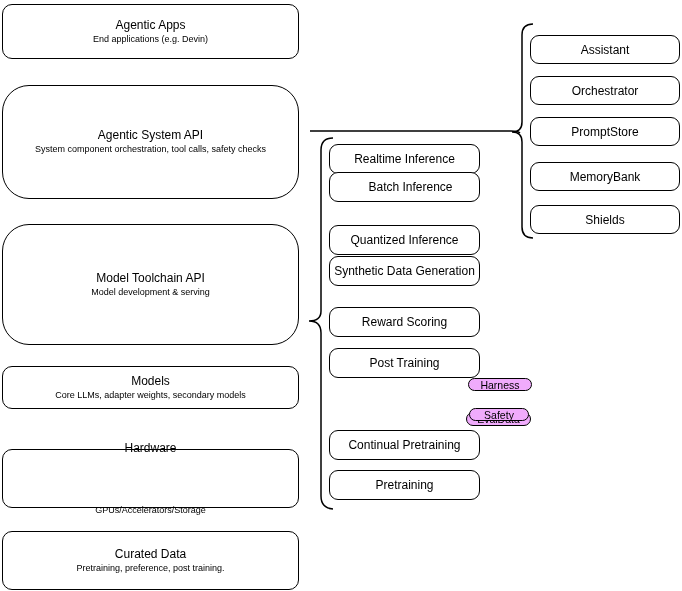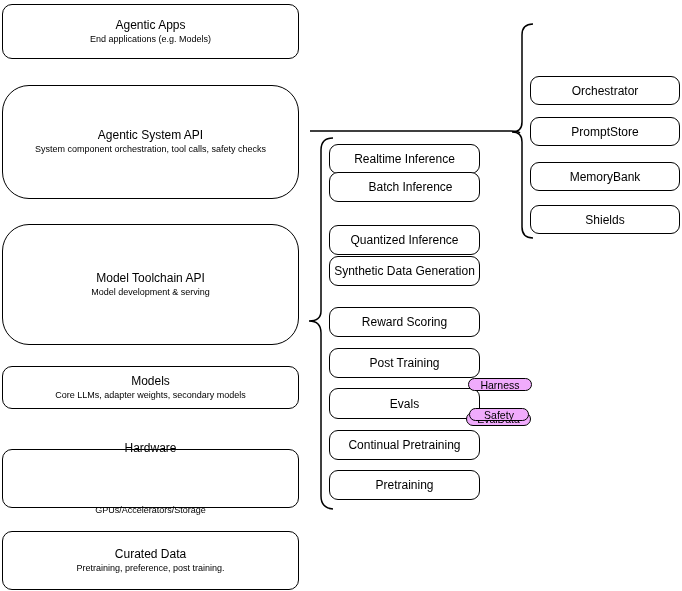--- a/index.html
+++ b/index.html
@@ -47,21 +47,21 @@
 <div class="canvas">
 
   <svg class="lines" width="682" height="591" viewBox="0 0 682 591">
     <path d="M310 131 L511 131 Q518 131 520 133" fill="none" stroke="#000" stroke-width="1.5"></path>
     <path d="M533 24 Q522 24 522 35 L522 122 Q522 132 512 132 Q522 132 522 142 L522 227 Q522 238 533 238" fill="none" stroke="#000" stroke-width="1.5"></path>
     <path d="M333 138 Q321 138 321 150 L321 311 Q321 321 309 321 Q321 321 321 333 L321 496 Q321 508 333 509" fill="none" stroke="#000" stroke-width="1.5"></path>
   </svg>
 
   <div class="node lbox" style="top:4px;height:55px;">
     <div class="title">Agentic Apps</div>
-    <div class="subtitle">End applications (e.g. Models)</div>
+    <div class="subtitle">End applications (e.g. Devin)</div>
   </div>
 
   <div class="node lbox big" style="top:85px;height:114px;">
     <div class="title">Agentic System API</div>
     <div class="subtitle">System component orchestration, tool calls, safety checks</div>
   </div>
 
   <div class="node lbox big" style="top:224px;height:121px;">
     <div class="title">Model Toolchain API</div>
     <div class="subtitle">Model development &amp; serving</div>
@@ -93,40 +93,40 @@
   </div>
   <div class="node mbox" style="top:256px;">
     <span>Synthetic Data Generation</span>
   </div>
   <div class="node mbox" style="top:307px;">
     <span>Reward Scoring</span>
   </div>
   <div class="node mbox" style="top:348px;">
     <span>Post Training</span>
   </div>
-  <div class="node mbox" style="top:388px;height:31px;">
-    <span>Evals</span>
-  </div>
   <div class="node mbox" style="top:430px;">
     <span>Continual Pretraining</span>
   </div>
   <div class="node mbox" style="top:470px;">
     <span>Pretraining</span>
   </div>
 
   <div class="pill" style="left:468px;top:378px;width:64px;height:13px;">
     <span>Harness</span>
   </div>
   <div class="pill" style="left:466px;top:412px;width:65px;height:14px;">
     <span>EvalData</span>
   </div>
   <div class="pill" style="left:469px;top:408px;width:60px;height:13px;">
     <span>Safety</span>
   </div>
 
+  <div class="node rbox" style="top:35px;">
+    <span>Assistant</span>
+  </div>
   <div class="node rbox" style="top:76px;">
     <span>Orchestrator</span>
   </div>
   <div class="node rbox" style="top:117px;">
     <span>PromptStore</span>
   </div>
   <div class="node rbox" style="top:205px;">
     <span>Shields</span>
   </div>
   <div class="node rbox" style="top:162px;">

